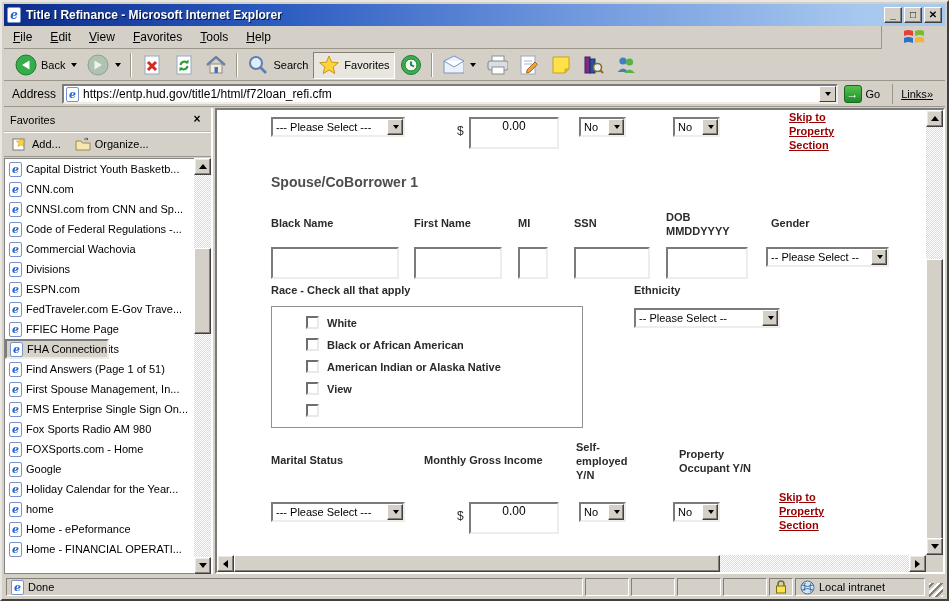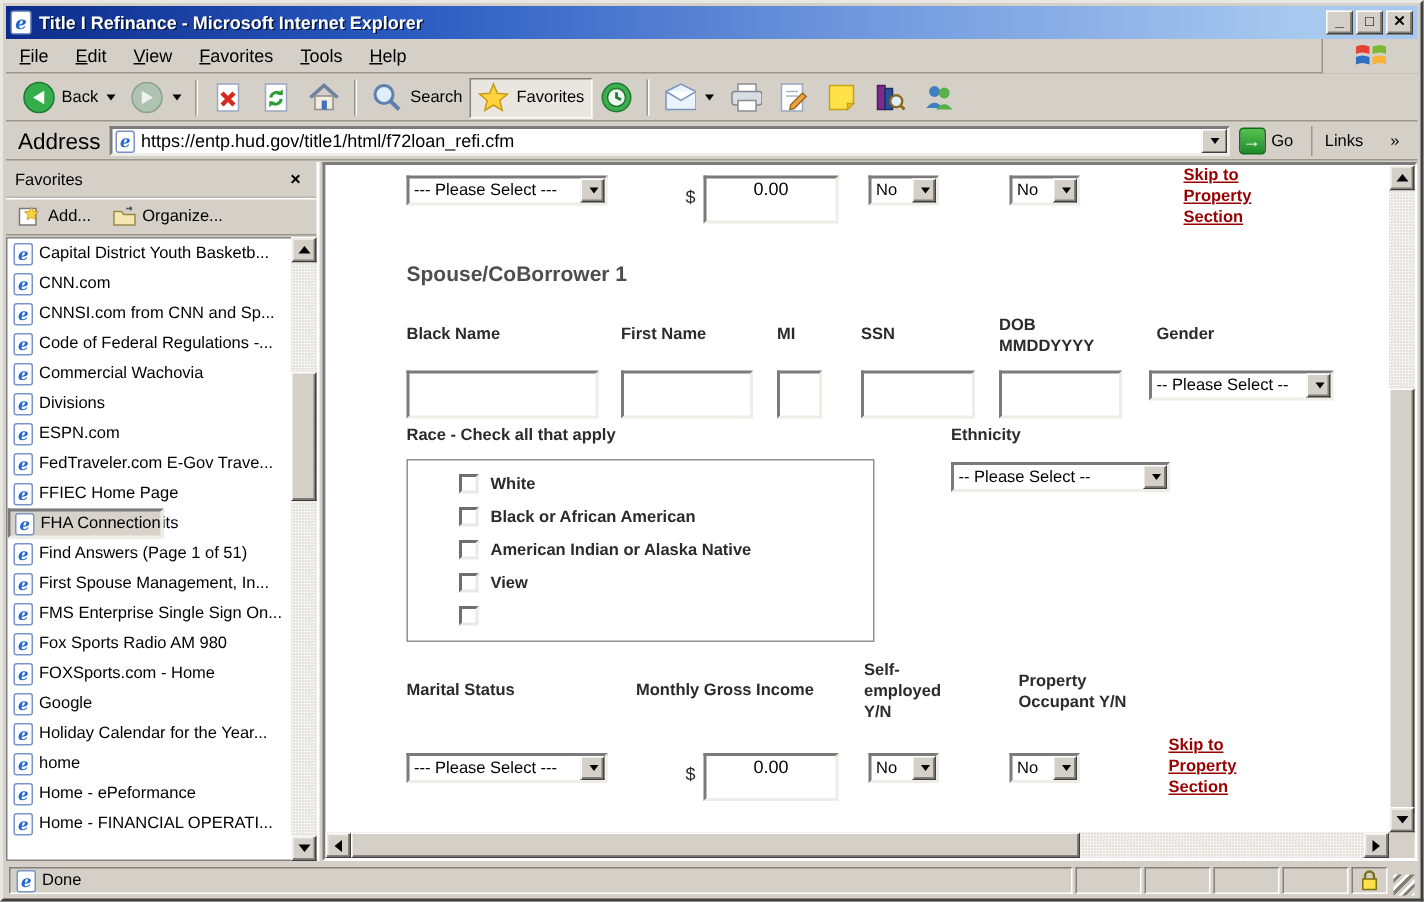--- a/index.html
+++ b/index.html
@@ -41,35 +41,35 @@
   .tbtn.pressed { background:#e9e6e0; border-color:#848078 #fff #fff #848078; }
   .tbsep { width:2px; height:24px; margin:0 4px;
     border-left:1px solid #9a9689; border-right:1px solid #fff; }
   .ddtri { width:0; height:0; border-left:3px solid transparent; border-right:3px solid transparent;
     border-top:4px solid #000; margin-left:2px; }
   .icon16 { width:22px; height:22px; display:flex; align-items:center; justify-content:center; }
 
   
   .addrbar { position:absolute; left:2px; top:80px; right:2px; height:25px;
     display:flex; align-items:center; border-bottom:1px solid #9a9689; padding:0 4px; }
-  .addrlabel { font-size:15px; margin:0 6px 0 4px; }
+  .addrlabel { font-size:12px; margin:0 6px 0 4px; }
   .addrfield { flex:1; height:20px; background:#fff; border:2px solid;
     border-color:#7b7b7b #efede8 #efede8 #7b7b7b; display:flex; align-items:center;
     padding-left:2px; gap:4px; }
   .addrfield .url { font-size:12px; white-space:nowrap; overflow:hidden; }
   .addrdrop { margin-left:auto; width:17px; height:16px; background:#d4d0c8;
     border:1px solid; border-color:#fff #404040 #404040 #fff;
     display:flex; align-items:center; justify-content:center; }
   .gobtn { display:flex; align-items:center; gap:4px; margin:0 4px; padding:1px 6px 1px 2px;
     font-size:11px; }
   .goicon { width:18px; height:18px; background:linear-gradient(#55c24e,#1f8c2c);
     border:1px solid #14691f; border-radius:3px; color:#fff; font-weight:bold;
     display:flex; align-items:center; justify-content:center; font-size:12px; }
-  .linksbtn { display:flex; align-items:center; gap:18px; font-size:11px; padding:0 8px;
-    border-left:1px solid #9a9689; height:20px; margin-left:2px; }
+  .linksbtn { display:flex; align-items:center; gap:0; font-size:11px; padding:0 8px;
+    border-left:1px solid #9a9689; height:20px; margin-left:2px;text-decoration:underline; }
 
   
   .sidebar { position:absolute; left:2px; top:106px; width:209px; bottom:25px;
     background:#d4d0c8; border-right:2px solid; border-right-color:#fff; }
   .sb-head { height:24px; display:flex; align-items:center; padding:0 6px;
     font-size:11px; border-bottom:1px solid #b9b5ab; }
   .sb-close { margin-left:auto; width:16px; height:14px; font-size:12px; line-height:12px;
     text-align:center; font-weight:bold; }
   .sb-tools { height:25px; display:flex; align-items:center; gap:14px; padding:0 8px;
     font-size:11px; border-bottom:1px solid #9a9689; box-shadow:0 1px 0 #fff inset; }
@@ -582,16 +582,25 @@
     <div class="pane tiny"></div>
     <div class="pane tiny"></div>
     <div class="pane tiny"></div>
     <div class="pane tiny"></div>
     <div class="pane lockp">
       <svg width="12" height="14">
           <path d="M3 6 L3 4 a3 3 0 0 1 6 0 L9 6" fill="none" stroke="#7a701a" stroke-width="1.6"></path>
           <rect x="1.5" y="6" width="9" height="7" fill="#ffe24a" stroke="#7a701a"></rect>
         </svg>
     </div>
+    <div class="pane zone">
+      <svg width="15" height="15">
+          <circle cx="7.5" cy="7.5" r="6.5" fill="#cfe4f7" stroke="#4a6fa0"></circle>
+          <path d="M2 5 Q7.5 8 13 5 M2 10 Q7.5 7 13 10" stroke="#4a6fa0" fill="none"></path>
+          <path d="M4 3 Q6 6 4 11 M11 3 Q9 6 11 11" stroke="#4a6fa0" fill="none"></path>
+          <path d="M3.5 4 Q6 4.5 6.5 2.5 Z M9 12 Q11 10.5 12 11.5 Z" fill="#5aa54a"></path>
+        </svg>
+      <span>Local intranet</span>
+    </div>
     <div class="grip"></div>
   </div>
 
 </div>
 
 </body></html>

